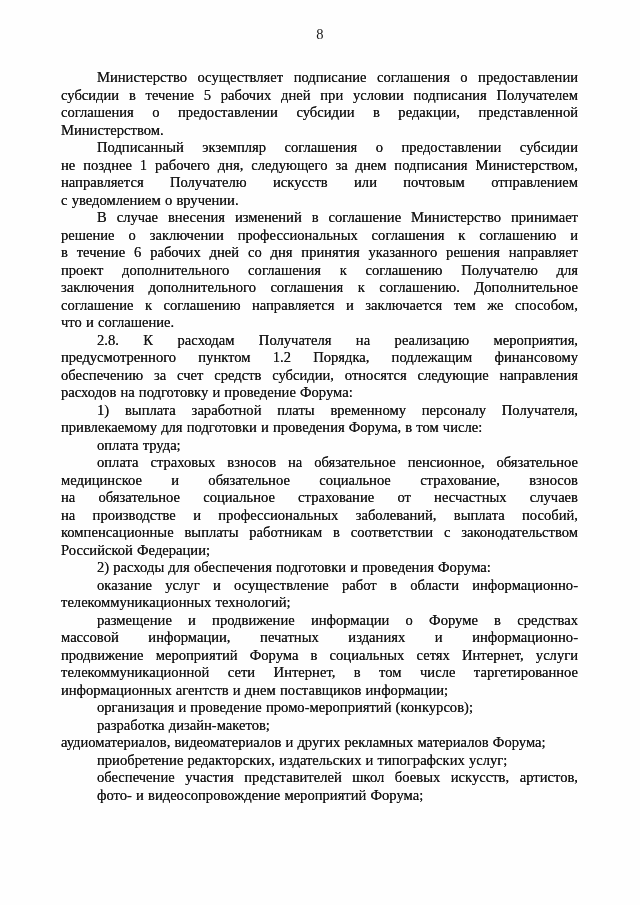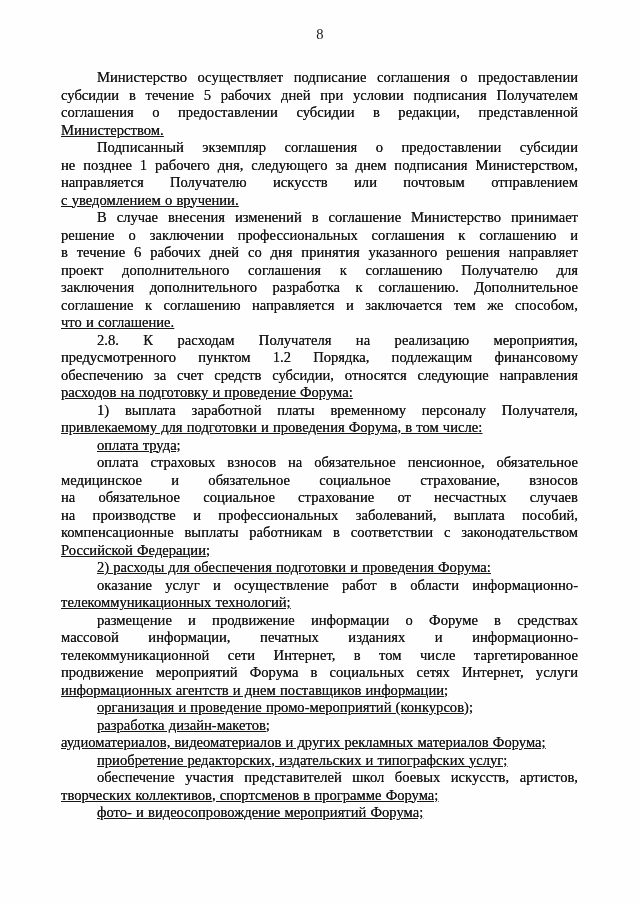--- a/index.html
+++ b/index.html
@@ -44,21 +44,20 @@
     text-align: justify;
     text-align-last: justify;
     word-spacing: 0.5px;
   }
   .line.first {
     text-indent: 36px;
   }
   .line.last {
     text-align: left;
     text-align-last: left;
-    text-decoration: underline;
   }
 </style>
 </head>
 <body>
 
 <div class="page">
   <div class="page-number">8</div>
   <div class="doc-body">
     <div class="para">
         <div class="line first">Министерство осуществляет подписание соглашения о предоставлении</div>
@@ -70,21 +69,21 @@
         <div class="line first">Подписанный экземпляр соглашения о предоставлении субсидии</div>
         <div class="line">не позднее 1 рабочего дня, следующего за днем подписания Министерством,</div>
         <div class="line">направляется Получателю искусств или почтовым отправлением</div>
         <div class="line last">с уведомлением о вручении.</div>
       </div>
     <div class="para">
         <div class="line first">В случае внесения изменений в соглашение Министерство принимает</div>
         <div class="line">решение о заключении профессиональных соглашения к соглашению и</div>
         <div class="line">в течение 6 рабочих дней со дня принятия указанного решения направляет</div>
         <div class="line">проект дополнительного соглашения к соглашению Получателю для</div>
-        <div class="line">заключения дополнительного разработка к соглашению. Дополнительное</div>
+        <div class="line">заключения дополнительного соглашения к соглашению. Дополнительное</div>
         <div class="line">соглашение к соглашению направляется и заключается тем же способом,</div>
         <div class="line last">что и соглашение.</div>
       </div>
     <div class="para">
         <div class="line first">2.8. К расходам Получателя на реализацию мероприятия,</div>
         <div class="line">предусмотренного пунктом 1.2 Порядка, подлежащим финансовому</div>
         <div class="line">обеспечению за счет средств субсидии, относятся следующие направления</div>
         <div class="line last">расходов на подготовку и проведение Форума:</div>
       </div>
     <div class="para">
@@ -105,37 +104,36 @@
     <div class="para">
         <div class="line first last">2) расходы для обеспечения подготовки и проведения Форума:</div>
       </div>
     <div class="para">
         <div class="line first">оказание услуг и осуществление работ в области информационно-</div>
         <div class="line last">телекоммуникационных технологий;</div>
       </div>
     <div class="para">
         <div class="line first">размещение и продвижение информации о Форуме в средствах</div>
         <div class="line">массовой информации, печатных изданиях и информационно-</div>
+        <div class="line">продвижение мероприятий Форума в социальных сетях Интернет, услуги</div>
         <div class="line">телекоммуникационной сети Интернет, в том числе таргетированное</div>
-        <div class="line">продвижение мероприятий Форума в социальных сетях Интернет, услуги</div>
         <div class="line last">информационных агентств и днем поставщиков информации;</div>
       </div>
     <div class="para">
         <div class="line first last">организация и проведение промо-мероприятий (конкурсов);</div>
       </div>
     <div class="para">
         <div class="line first last">разработка дизайн-макетов;</div>
       </div>
     <div class="para">
         <div class="line last">аудиоматериалов, видеоматериалов и других рекламных материалов Форума;</div>
       </div>
     <div class="para">
         <div class="line first last">приобретение редакторских, издательских и типографских услуг;</div>
       </div>
     <div class="para">
         <div class="line first">обеспечение участия представителей школ боевых искусств, артистов,</div>
-        <div class="line last">творческих коллективов, спортсменов в программе Форума;</div>
       </div>
     <div class="para">
         <div class="line first last">фото- и видеосопровождение мероприятий Форума;</div>
       </div>
   </div>
 </div>
 
 </body></html>

